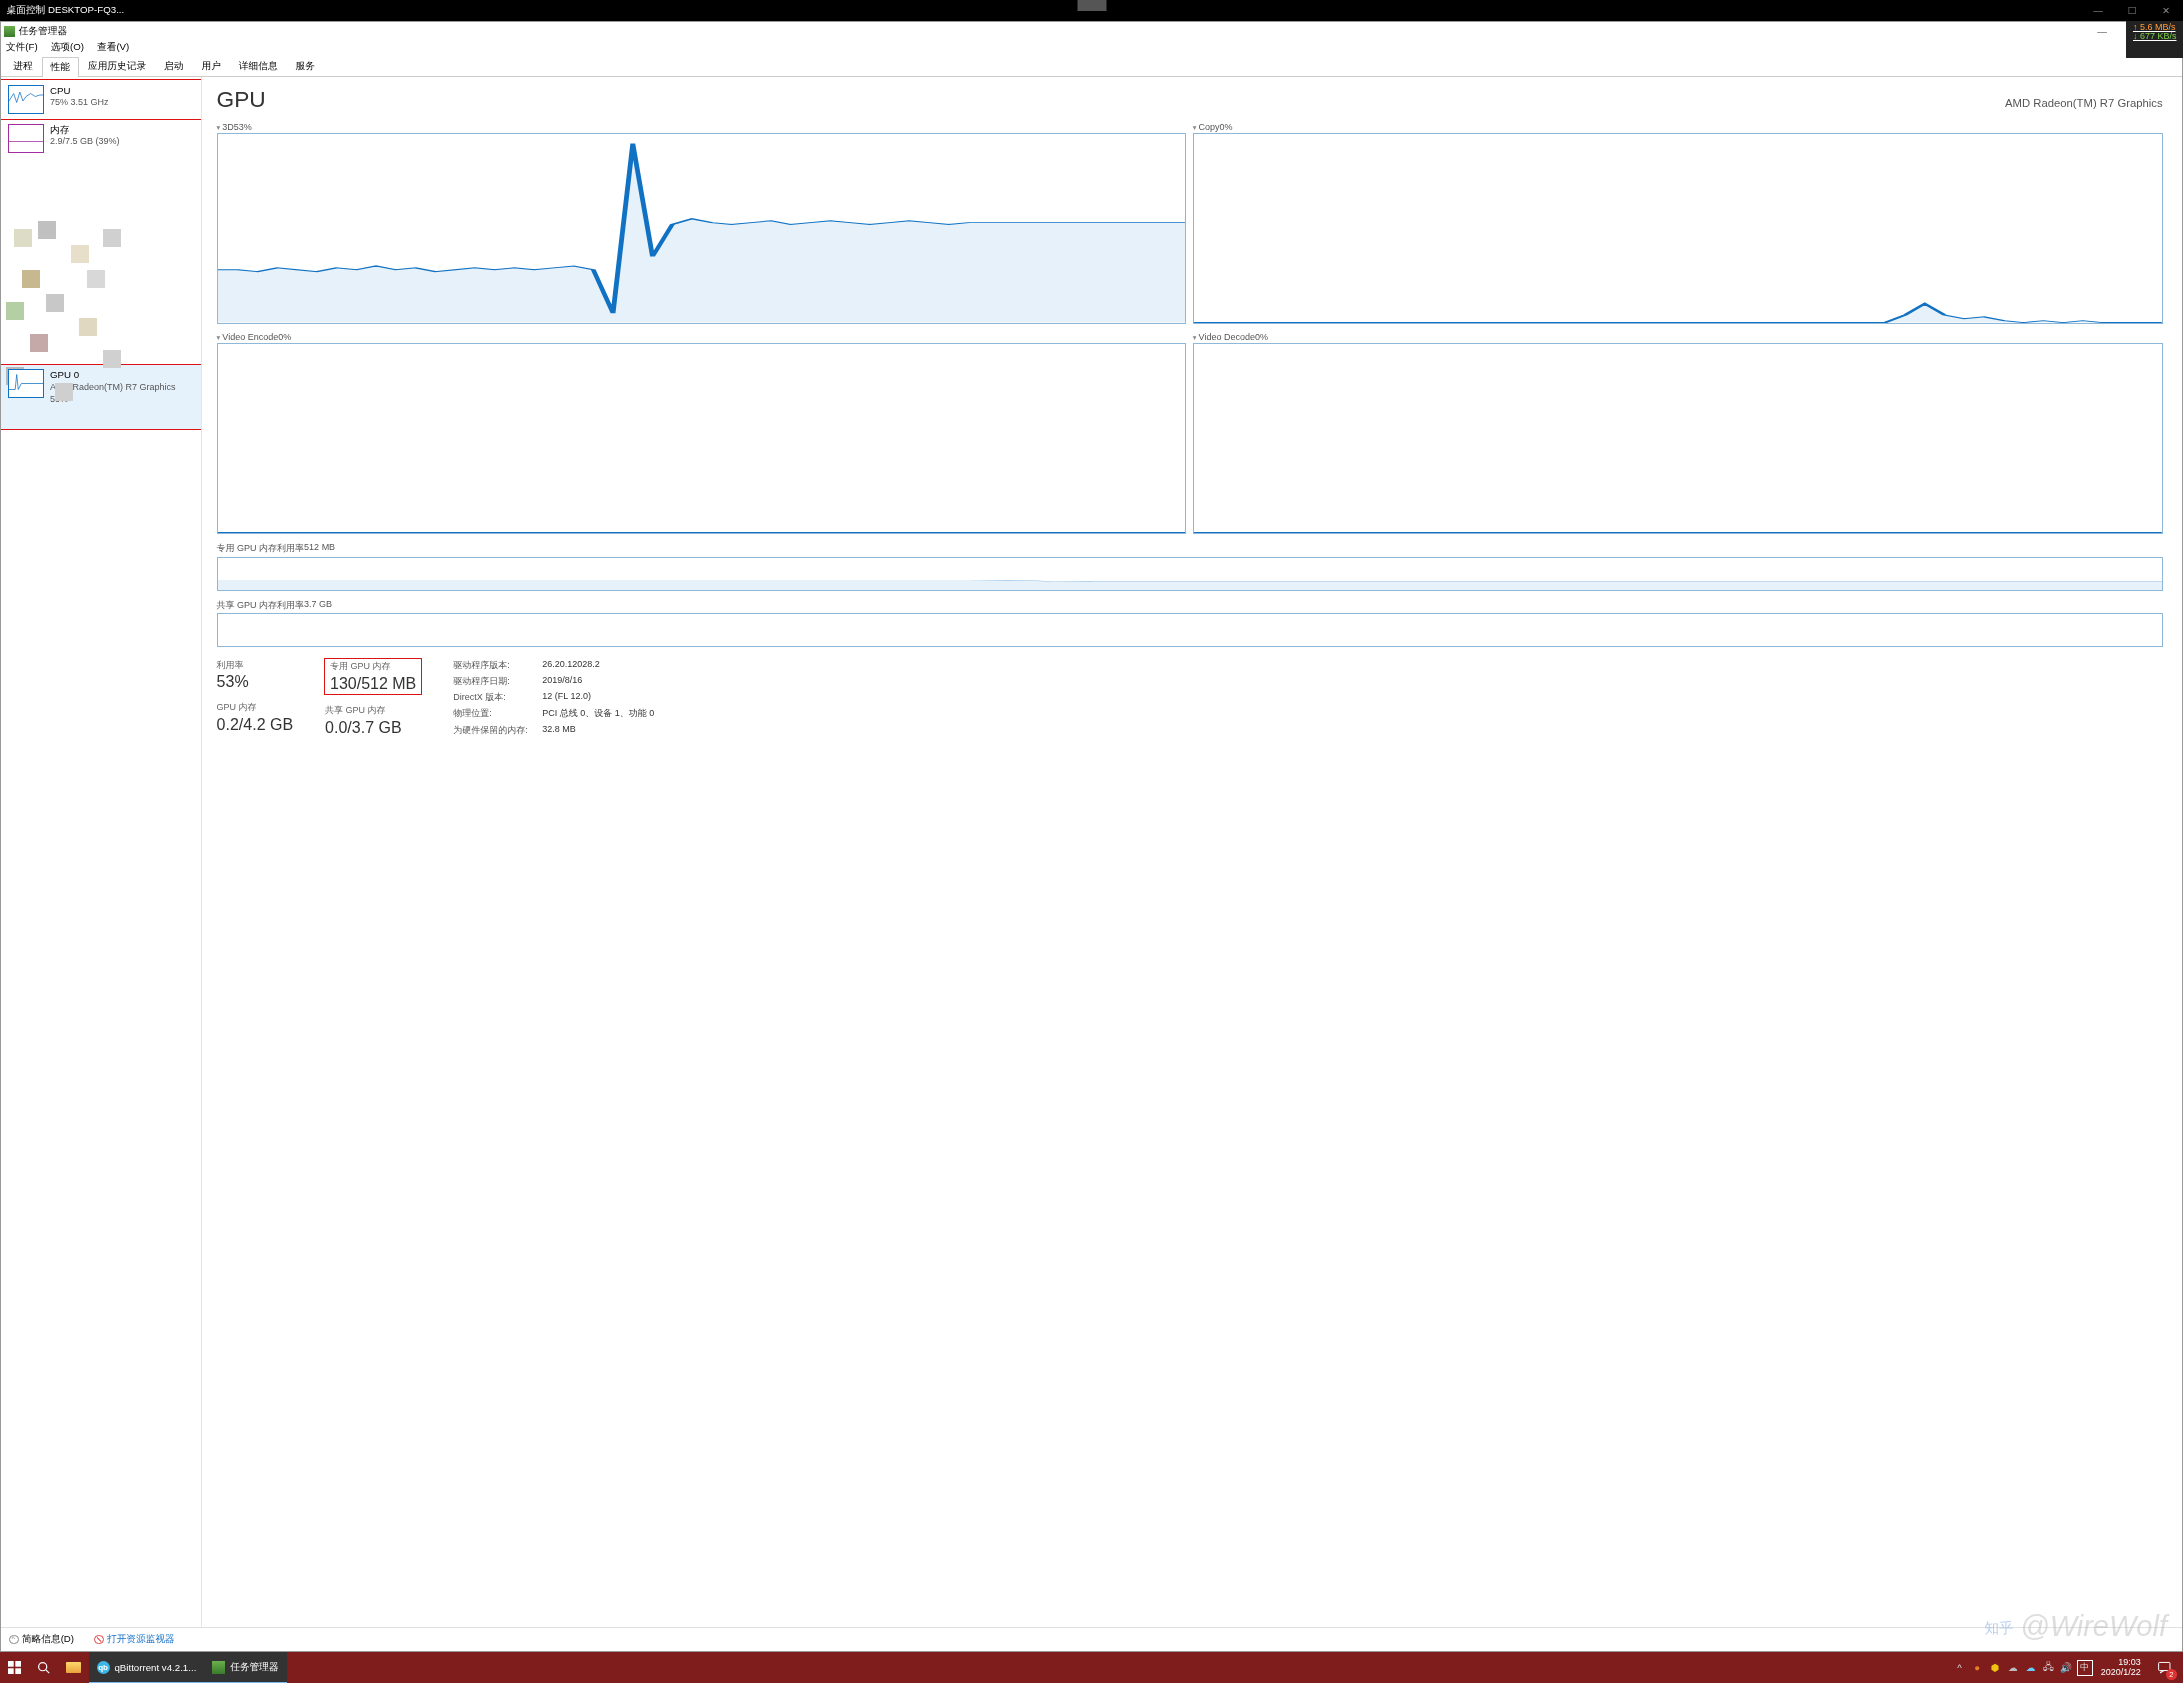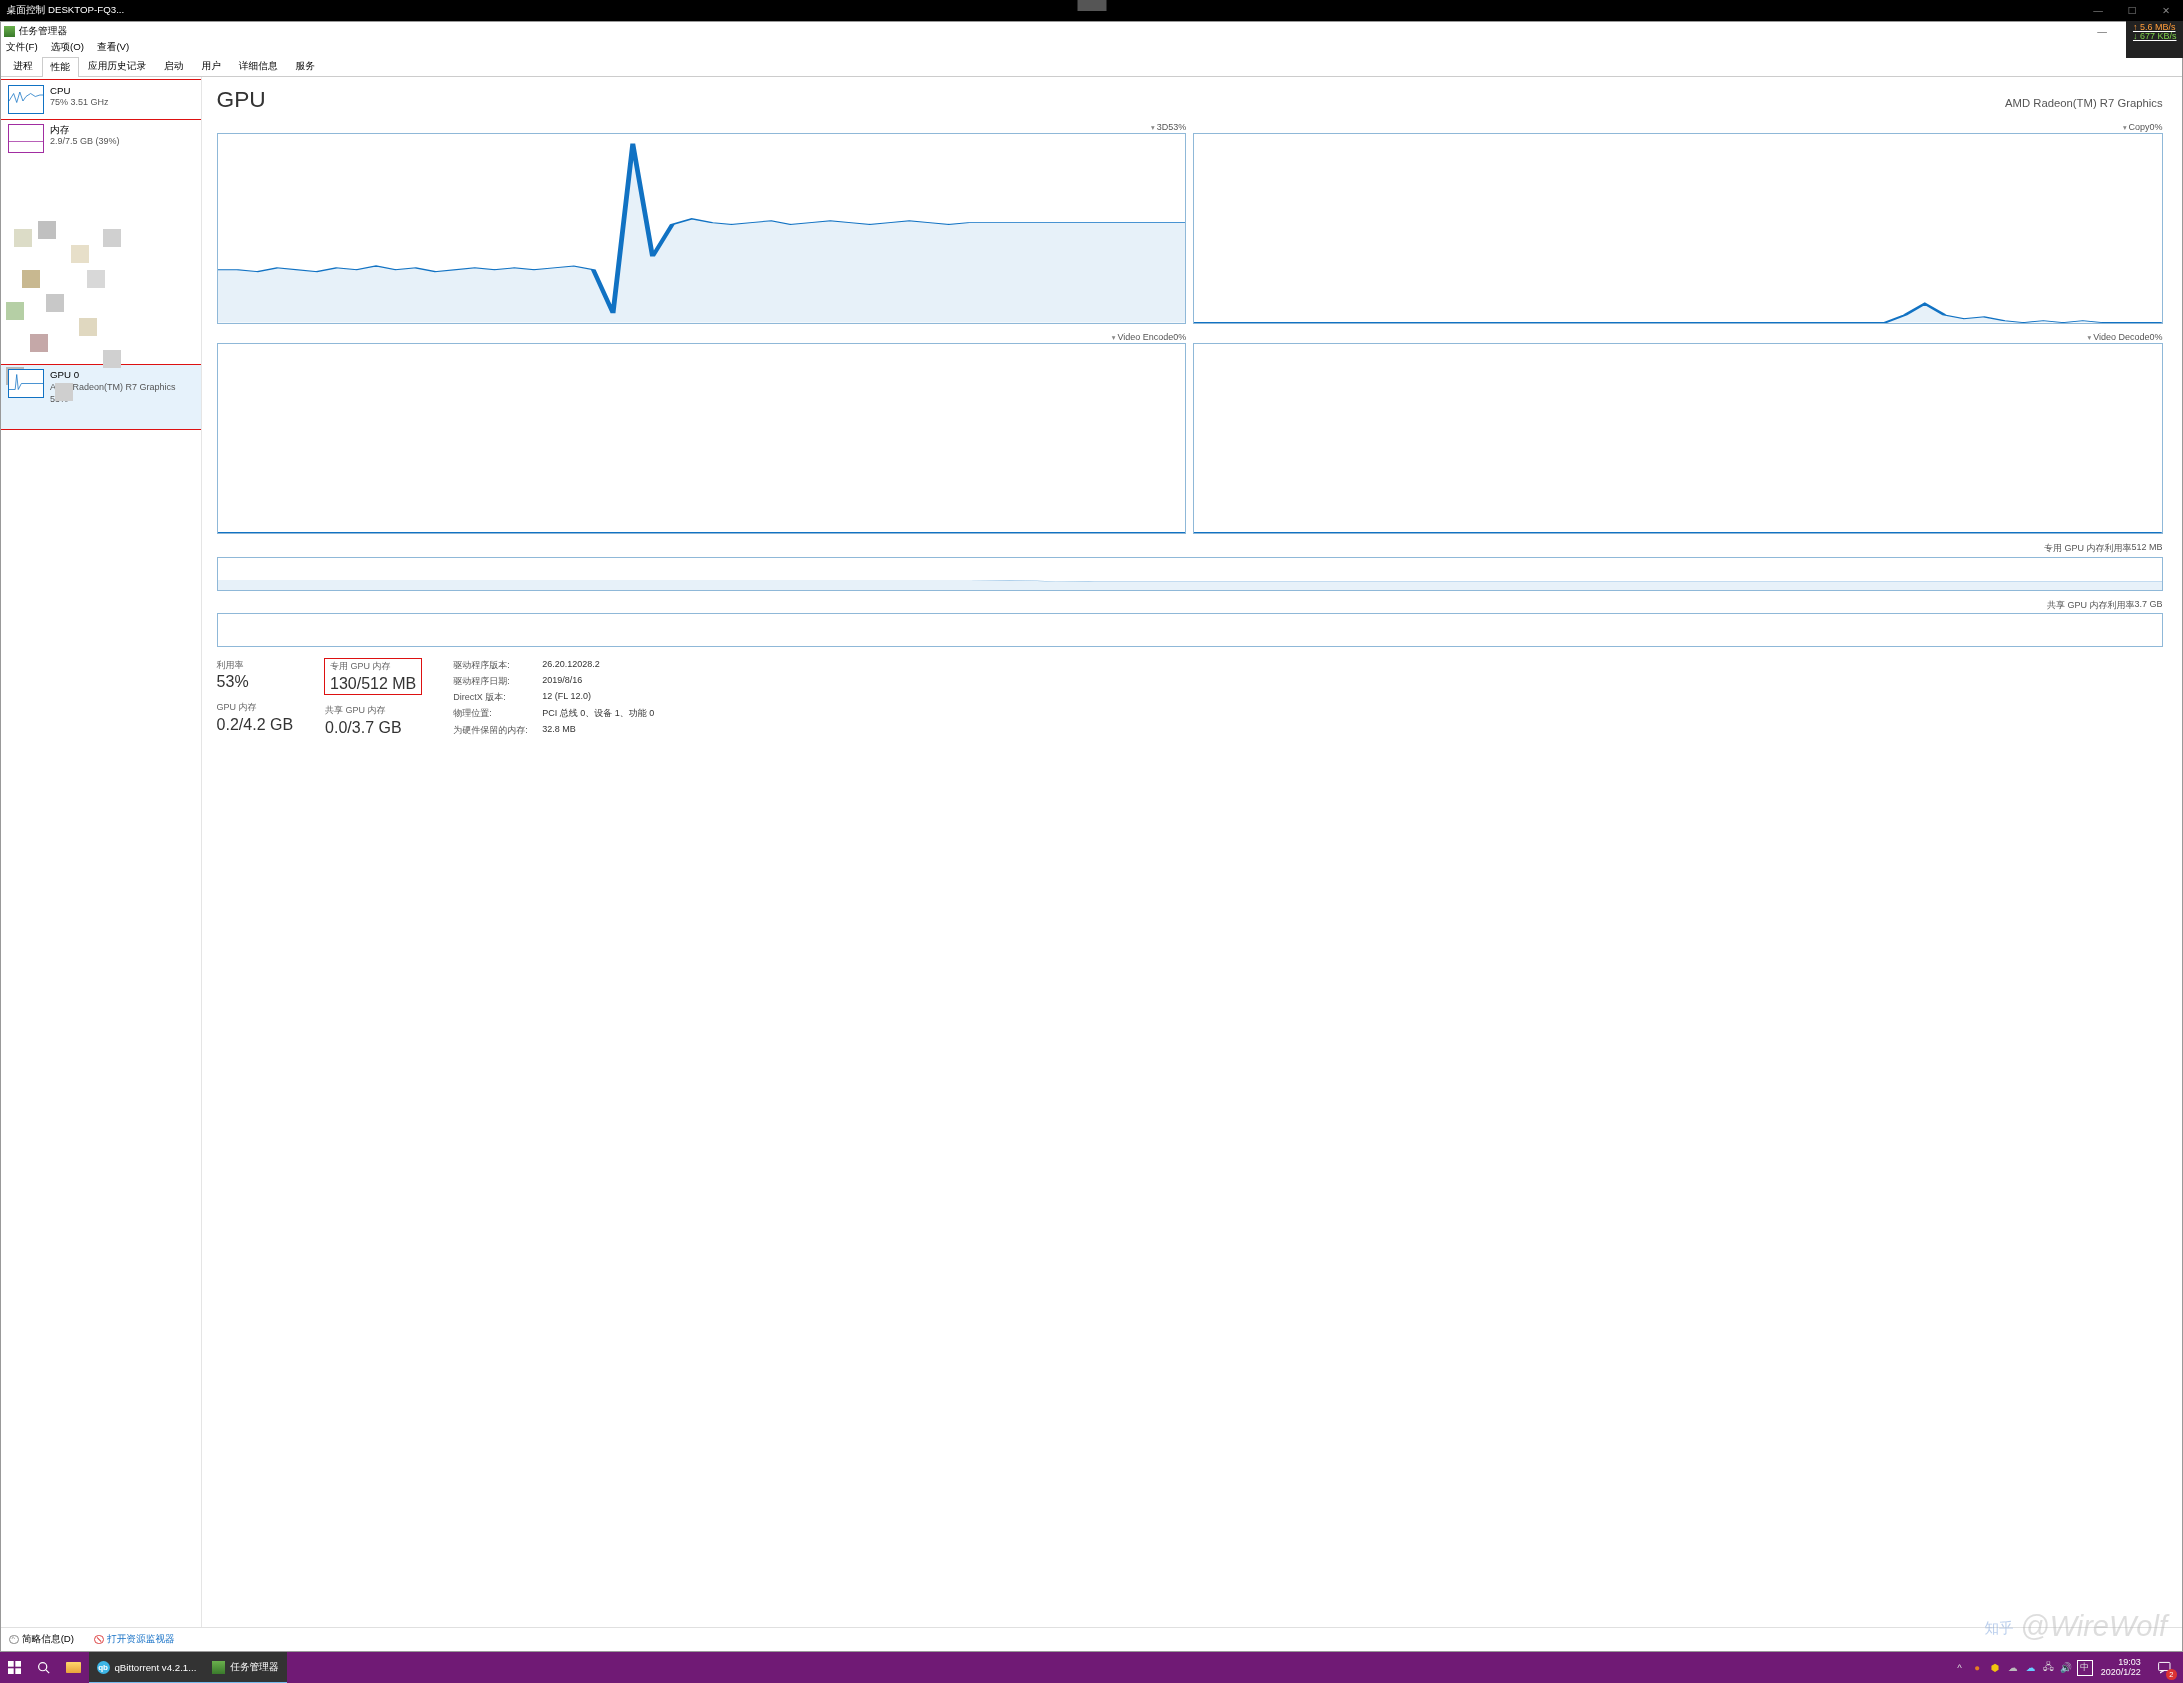--- a/index.html
+++ b/index.html
@@ -62,21 +62,21 @@
 }
 
 
 .detail { flex: 1; padding: 9.7px 19.4px 6.5px 14.6px; display: flex; flex-direction: column; overflow: hidden; }
 .detail-header { display: flex; justify-content: space-between; align-items: baseline; margin-bottom: 6.5px; text-align: center;}
 .detail-header h1 { font-size: 22.7px; font-weight: 400; color: #333; }
 .detail-header .sub { font-size: 11.3px; color: #555; }
 
 .chart-grid { display: grid; grid-template-columns: 1fr 1fr; grid-template-rows: 1fr 1fr; gap: 6.5px; height: 414px;}
 .chart-wrap { display: flex; flex-direction: column; }
-.chart-label { display: flex; justify-content: flex-end; font-size: 9px; color: #555; padding: 1.6px 0; }
+.chart-label { display: flex; justify-content: flex-start; font-size: 9px; color: #555; padding: 1.6px 0; }
 .chart-label .drop::before { content: "▾ "; color: #888; font-size: 7.3px;}
 .chart-box { flex: 1; border: 0.8px solid #8fb8d8; background: #fff; position:relative; overflow:hidden;}
 .chart-box.tall { height: 188px; }
 
 .mem-row { margin-top: 6.5px; }
 .mem-row .chart-box { height: 34px; }
 
 .stats { display: flex; gap: 32px; margin-top: 11.3px; font-size: 9.7px; }
 .stats .col { display: flex; flex-direction: column; gap: 9.7px; }
 .stats .group .lab { color: #666; font-size: 9px; }
@@ -85,21 +85,21 @@
 .stats .pairs .v { color: #333; }
 
 .footer { border-top: 0.8px solid #e0e0e0; padding: 4.9px 8px; display: flex; align-items: center; gap: 20px; font-size: 9.7px;}
 .footer .link { color: #1a73c7; cursor: pointer; }
 .circle-icon { display:inline-block; width:9.7px; height:9.7px; border:0.8px solid #888; border-radius:50%; vertical-align:middle; margin-right:3.2px; position:relative;}
 .circle-icon::after{content:"^"; position:absolute; left:1.6px; top:-1.6px; font-size:7.3px; color:#888;}
 .noentry { display:inline-block; width:9.7px; height:9.7px; border:1.2px solid #d44; border-radius:50%; vertical-align:middle; margin-right:3.2px; position:relative;}
 .noentry::after{content:""; position:absolute; left:0.8px; right:0.8px; top:3.2px; height:1.2px; background:#d44; transform:rotate(45deg);}
 
 
-.taskbar { position: absolute; left: 0; right: 0; bottom: 0; height: 31px; background: #701a75; display: flex; align-items: center; color: #fff; font-size: 9.7px;}
+.taskbar { position: absolute; left: 0; right: 0; bottom: 0; height: 31px; background: #7f1d1d; display: flex; align-items: center; color: #fff; font-size: 9.7px;}
 .taskbar .tb-btn { height: 31px; padding: 0 8px; display: flex; align-items: center; gap: 4.9px; cursor: pointer;}
 .taskbar .tb-btn.active { background: #333; border-bottom: 1.6px solid #76b9ed;}
 .taskbar .tray { margin-left: auto; display: flex; align-items: center; gap: 3.2px; padding-right: 3.2px;}
 .taskbar .tray-icon { width: 14.6px; height: 14.6px; display:flex; align-items:center; justify-content:center; font-size:9.7px; cursor:pointer; color:#ddd;}
 .taskbar .clock { text-align: right; font-size: 9px; line-height: 1.1; padding: 0 4.9px;}
 .taskbar .notif { width: 31px; height: 31px; display:flex; align-items:center; justify-content:center; position:relative;}
 .taskbar .notif .badge{ position:absolute; right:3.2px; bottom:3.2px; background:#d33; color:#fff; border-radius:50%; width:10.5px; height:10.5px; font-size:7.3px; display:flex;align-items:center;justify-content:center;}
 
 .watermark { position: absolute; right: 16px; bottom: 40px; font-size: 29px; color: rgba(180,180,180,0.45); font-style: italic; font-weight: 300; pointer-events:none;}
 .watermark .zh { color: rgba(120,160,220,0.5); font-style: normal; font-size: 14.6px; vertical-align: middle; margin-right: 6.5px;}

